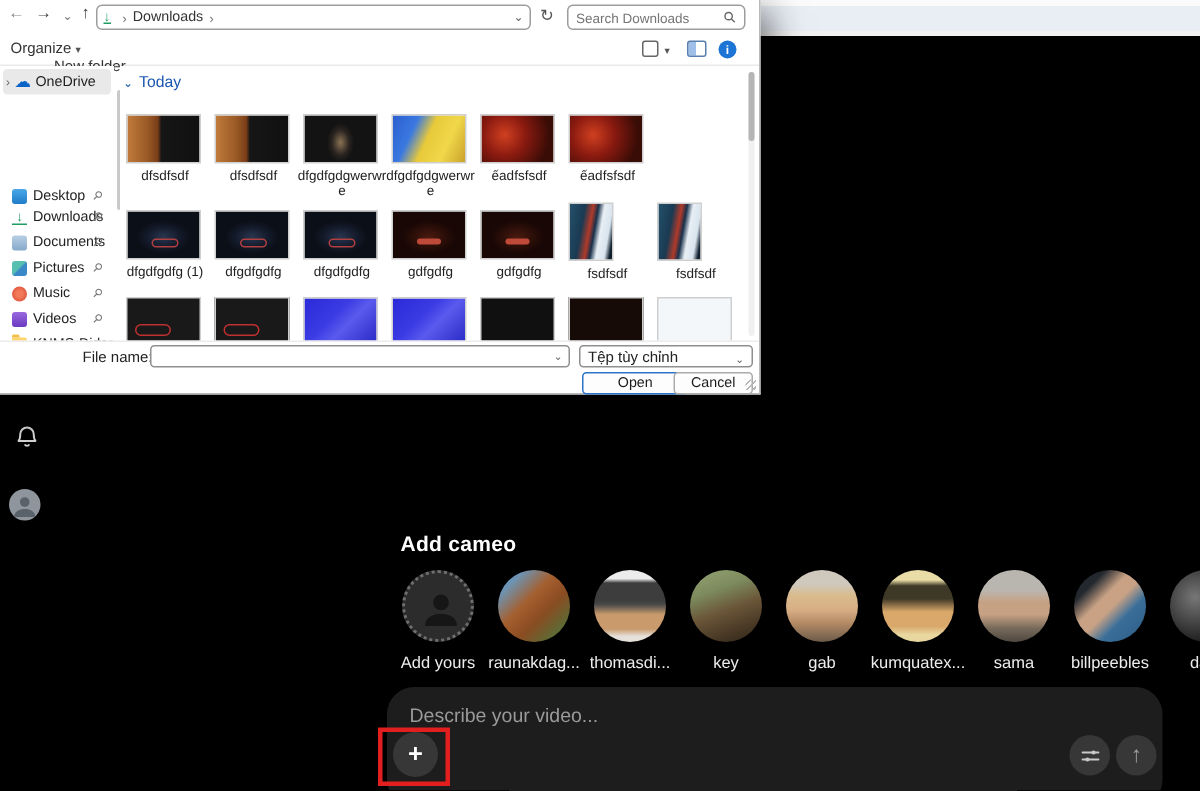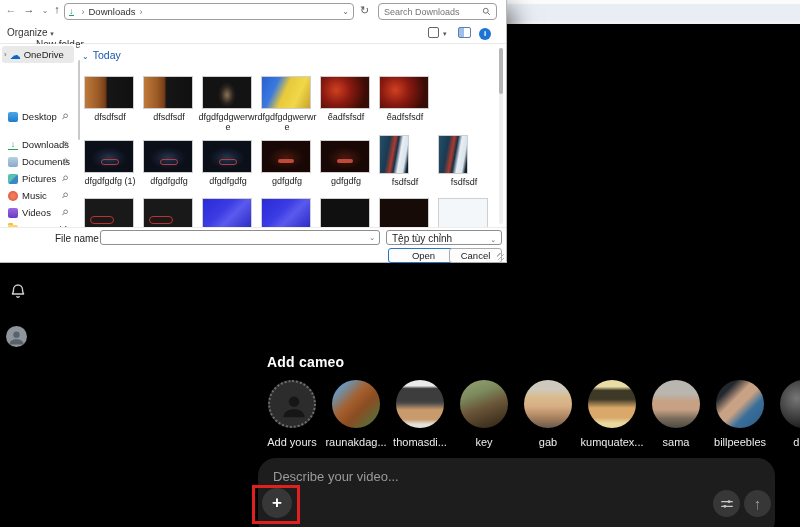--- a/index.html
+++ b/index.html
@@ -267,21 +267,21 @@
       <span class="view-ic" style="left:458px;"><span class="pane"></span></span>
       <span class="view-ic" style="left:479px;"><span class="info-dot">i</span></span>
     </div>
 
     <div class="side">
       <div class="side-sel">
         <span class="chev">›</span>
         <span class="cloud">☁</span>
         <span class="lbl">OneDrive</span>
       </div>
-      <div class="side-item" style="top:65px;">
+      <div class="side-item" style="top:79px;">
         <span class="sic desktop"></span>
         <span class="lbl">Desktop</span>
         <span class="pin">⚲</span>
       </div>
       <div class="side-item" style="top:93px;">
         <span class="sic downloads">↓</span>
         <span class="lbl">Downloads</span>
         <span class="pin">⚲</span>
       </div>
       <div class="side-item" style="top:110px;">

